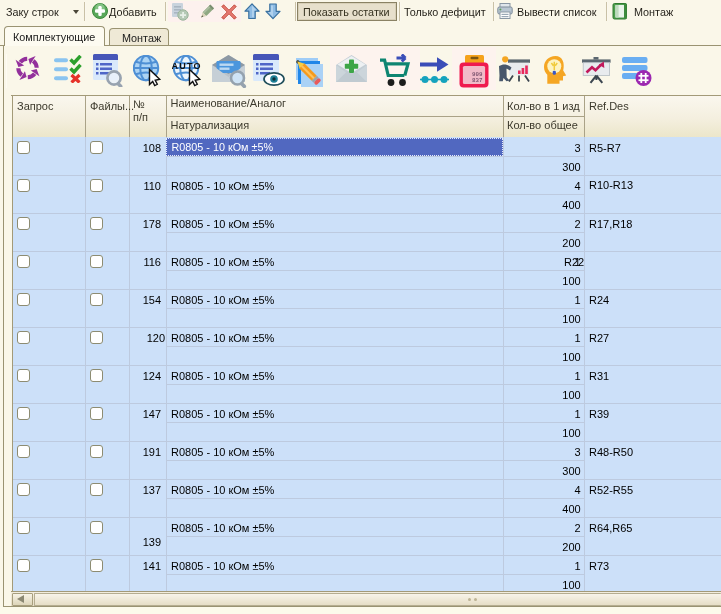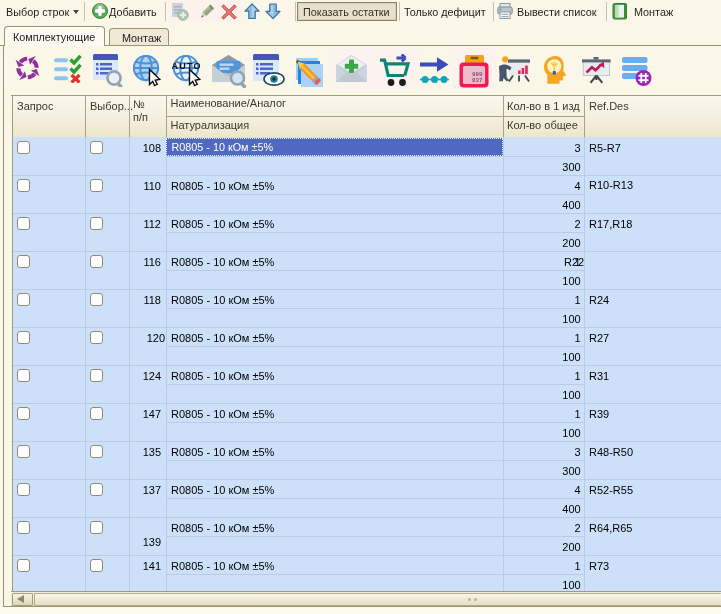--- a/index.html
+++ b/index.html
@@ -12,21 +12,21 @@
 .cb { position:absolute; width:13px; height:13px; background:#fff; border:1.4px solid #8d8c72; border-radius:3px; }
 .ct { position:absolute; white-space:nowrap; font-size:11px; color:#000; }
 .num { text-align:right; }
 .hd { position:absolute; white-space:nowrap; font-size:11px; color:#3c392c; }
 .hgl { position:absolute; background:#aaa287; }
 .selcell { position:absolute; background:#5168c0; border:1px dotted #e6ebfc; color:#fff; }
 .selcell span { position:absolute; left:4.5px; top:2px; font-size:10.8px; white-space:nowrap; }
 </style></head>
 <body>
 
-<div class="tbtxt" style="left:6px">Выбор строк</div>
+<div class="tbtxt" style="left:6px">Заку строк</div>
 <div class="abs" style="left:73px;top:10px;width:0;height:0;border-left:3.5px solid transparent;border-right:3.5px solid transparent;border-top:4px solid #4a4638"></div>
 <div class="sep" style="left:84px"></div>
 <div class="tbtxt" style="left:109px">Добавить</div>
 <div class="sep" style="left:165px"></div>
 <div class="abs" style="left:168px;top:1px;width:73px;height:21px;background:#fdf1ee"></div>
 <div class="sep" style="left:295px"></div>
 <div class="abs" style="left:297px;top:2px;width:100px;height:19px;background:#e7e0cc;border:1px solid #8a8264;box-shadow:inset 0 0 0 1px #d8d0b8"></div>
 <div class="tbtxt" style="left:303px;top:5.5px;color:#35311f">Показать остатки</div>
 <div class="sep" style="left:399px"></div>
 <div class="tbtxt" style="left:404px">Только дефицит</div>
@@ -266,21 +266,21 @@
 <div class="abs" style="left:11px;top:591px;width:710px;height:1px;background:#a39a78"></div>
 
 <div class="abs" style="left:13px;top:96px;width:708px;height:41px;background:linear-gradient(#faf7ee,#f4efdf 55%,#ece6ca)"></div>
 <div class="hgl" style="left:85px;top:96px;width:1px;height:41px"></div>
 <div class="hgl" style="left:129px;top:96px;width:1px;height:41px"></div>
 <div class="hgl" style="left:165.5px;top:96px;width:1px;height:41px"></div>
 <div class="hgl" style="left:503px;top:96px;width:1px;height:41px"></div>
 <div class="hgl" style="left:583.5px;top:96px;width:1px;height:41px"></div>
 <div class="hgl" style="left:165.5px;top:116px;width:418.0px;height:1px"></div>
 <div class="hd" style="left:17px;top:100.4px">Запрос</div>
-<div class="hd" style="left:90px;top:100.4px">Выбор...</div>
+<div class="hd" style="left:90px;top:100.4px">Файлы...</div>
 <div class="hd" style="left:133px;top:97.8px">№</div>
 <div class="hd" style="left:133px;top:111.2px">п/п</div>
 <div class="hd" style="left:170.5px;top:97px">Наименование/Аналог</div>
 <div class="hd" style="left:170.5px;top:119px">Натурализация</div>
 <div class="hd" style="left:507px;top:100.4px">Кол-во в 1 изд</div>
 <div class="hd" style="left:507px;top:119px">Кол-во общее</div>
 <div class="hd" style="left:589px;top:100.4px">Ref.Des</div>
 
 <div class="abs" style="left:13px;top:137px;width:708px;height:454px;background:#cce0f9;overflow:hidden">
   <div class="abs" style="left:-13px;top:-137px;width:721px;height:614px">
@@ -305,39 +305,39 @@
 <div class="cb" style="left:90px;top:179px"></div>
 <div class="ct num" style="left:129px;top:179.6px;width:32.0px">110</div>
 <div class="ct" style="left:171.0px;top:179.6px">R0805 - 10 кОм ±5%</div>
 <div class="ct num" style="left:503px;top:179.6px;width:77.7px">4</div>
 <div class="ct num" style="left:503px;top:198.6px;width:77.7px">400</div>
 <div class="ct" style="left:589.0px;top:179px">R10-R13</div>
 <div class="gl" style="left:12px;top:213px;width:709px;height:1px"></div>
 <div class="gl" style="left:165.5px;top:232px;width:418.0px;height:1px"></div>
 <div class="cb" style="left:17px;top:217px"></div>
 <div class="cb" style="left:90px;top:217px"></div>
-<div class="ct num" style="left:129px;top:217.6px;width:32.0px">112</div>
+<div class="ct num" style="left:129px;top:217.6px;width:32.0px">178</div>
 <div class="ct" style="left:171.0px;top:217.6px">R0805 - 10 кОм ±5%</div>
 <div class="ct num" style="left:503px;top:217.6px;width:77.7px">2</div>
 <div class="ct num" style="left:503px;top:236.6px;width:77.7px">200</div>
 <div class="ct" style="left:589.0px;top:217.6px">R17,R18</div>
 <div class="gl" style="left:12px;top:251px;width:709px;height:1px"></div>
 <div class="gl" style="left:165.5px;top:270px;width:418.0px;height:1px"></div>
 <div class="cb" style="left:17px;top:255px"></div>
 <div class="cb" style="left:90px;top:255px"></div>
 <div class="ct num" style="left:129px;top:255.6px;width:32.0px">116</div>
 <div class="ct" style="left:171.0px;top:255.6px">R0805 - 10 кОм ±5%</div>
 <div class="ct num" style="left:503px;top:255.6px;width:77.7px">1</div>
 <div class="ct num" style="left:503px;top:274.6px;width:77.7px">100</div>
 <div class="ct" style="left:564px;top:255.6px">R22</div>
 <div class="gl" style="left:12px;top:289px;width:709px;height:1px"></div>
 <div class="gl" style="left:165.5px;top:308px;width:418.0px;height:1px"></div>
 <div class="cb" style="left:17px;top:293px"></div>
 <div class="cb" style="left:90px;top:293px"></div>
-<div class="ct num" style="left:129px;top:293.6px;width:32.0px">118</div>
+<div class="ct num" style="left:129px;top:293.6px;width:32.0px">154</div>
 <div class="ct" style="left:171.0px;top:293.6px">R0805 - 10 кОм ±5%</div>
 <div class="ct num" style="left:503px;top:293.6px;width:77.7px">1</div>
 <div class="ct num" style="left:503px;top:312.6px;width:77.7px">100</div>
 <div class="ct" style="left:589.0px;top:293.6px">R24</div>
 <div class="gl" style="left:12px;top:327px;width:709px;height:1px"></div>
 <div class="gl" style="left:165.5px;top:346px;width:418.0px;height:1px"></div>
 <div class="cb" style="left:17px;top:331px"></div>
 <div class="cb" style="left:90px;top:331px"></div>
 <div class="ct num" style="left:129px;top:331.6px;width:36px">120</div>
 <div class="ct" style="left:171.0px;top:331.6px">R0805 - 10 кОм ±5%</div>
@@ -359,21 +359,21 @@
 <div class="cb" style="left:90px;top:407px"></div>
 <div class="ct num" style="left:129px;top:407.6px;width:32.0px">147</div>
 <div class="ct" style="left:171.0px;top:407.6px">R0805 - 10 кОм ±5%</div>
 <div class="ct num" style="left:503px;top:407.6px;width:77.7px">1</div>
 <div class="ct num" style="left:503px;top:426.6px;width:77.7px">100</div>
 <div class="ct" style="left:589.0px;top:407.6px">R39</div>
 <div class="gl" style="left:12px;top:441px;width:709px;height:1px"></div>
 <div class="gl" style="left:165.5px;top:460px;width:418.0px;height:1px"></div>
 <div class="cb" style="left:17px;top:445px"></div>
 <div class="cb" style="left:90px;top:445px"></div>
-<div class="ct num" style="left:129px;top:445.6px;width:32.0px">135</div>
+<div class="ct num" style="left:129px;top:445.6px;width:32.0px">191</div>
 <div class="ct" style="left:171.0px;top:445.6px">R0805 - 10 кОм ±5%</div>
 <div class="ct num" style="left:503px;top:445.6px;width:77.7px">3</div>
 <div class="ct num" style="left:503px;top:464.6px;width:77.7px">300</div>
 <div class="ct" style="left:589.0px;top:445.6px">R48-R50</div>
 <div class="gl" style="left:12px;top:479px;width:709px;height:1px"></div>
 <div class="gl" style="left:165.5px;top:498px;width:418.0px;height:1px"></div>
 <div class="cb" style="left:17px;top:483px"></div>
 <div class="cb" style="left:90px;top:483px"></div>
 <div class="ct num" style="left:129px;top:483.6px;width:32.0px">137</div>
 <div class="ct" style="left:171.0px;top:483.6px">R0805 - 10 кОм ±5%</div>

